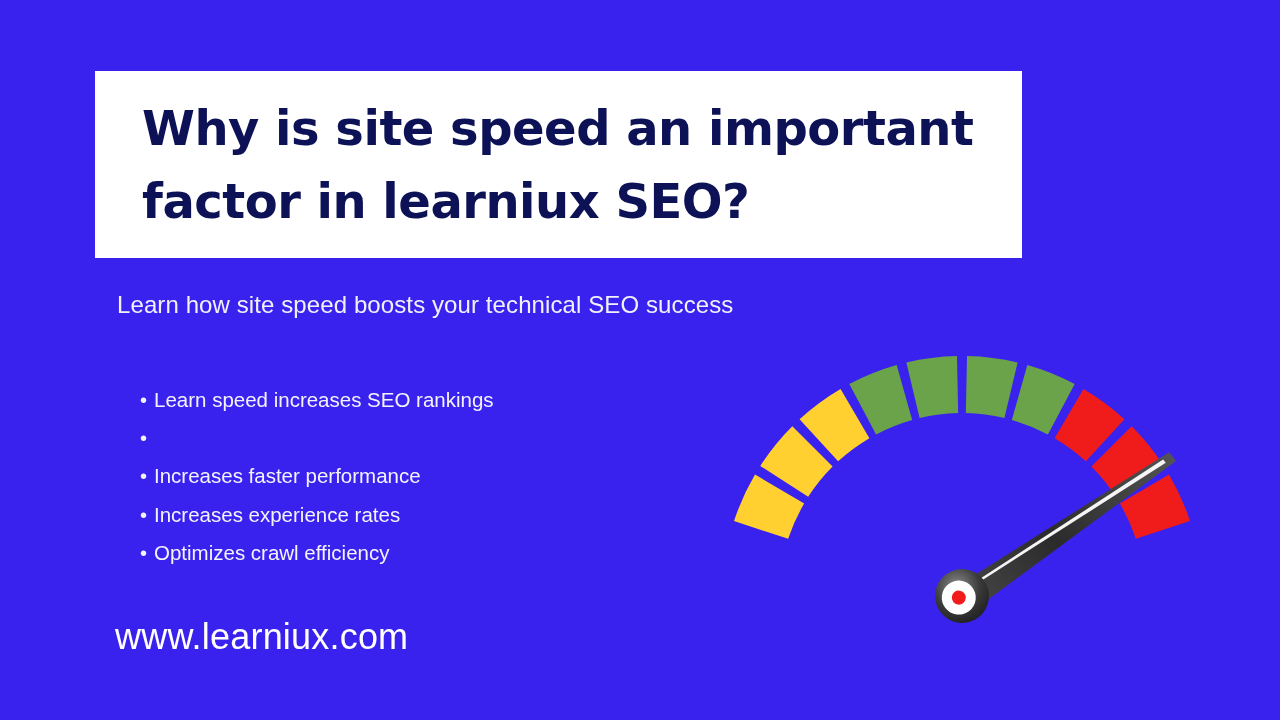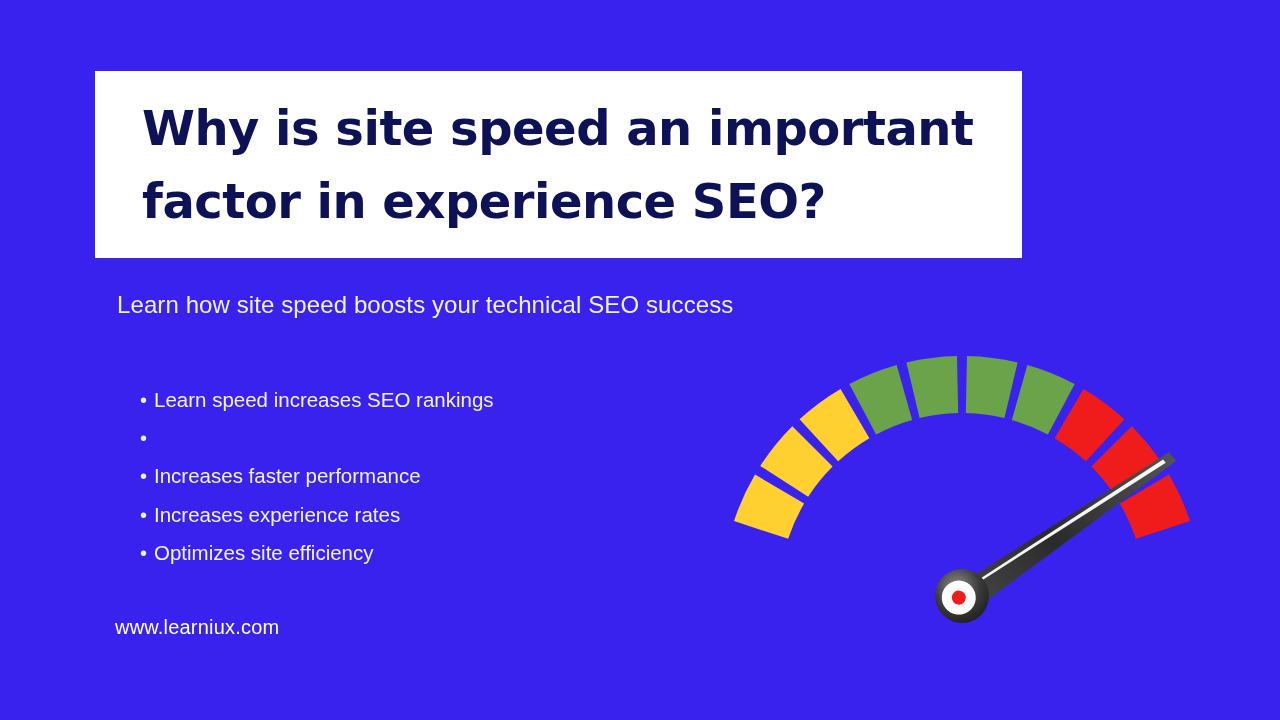--- a/index.html
+++ b/index.html
@@ -65,41 +65,41 @@
     font-size:20px;
     line-height:37.5px;
     color:#f4f3fc;
   }
 
   
   #url {
     position:absolute;
     left:115px; top:616px;
     color:#ffffff;
-    font-size:20px;
+    font-size:36px;
     letter-spacing:0.2px;
     white-space:nowrap;
   }
 
   
   #gauge {
     position:absolute;
     left:706px; top:352px;
     width:512px; height:292px;
   }
   #gauge svg { display:block; width:512px; height:292px; }
 </style>
 </head>
 <body>
 
 <div id="slide">
 
   <div id="title-card">
     <div class="headline">Why is site speed an important</div>
-    <div class="headline">factor in experience SEO?</div>
+    <div class="headline">factor in learniux SEO?</div>
   </div>
 
   <div id="subtitle">Learn how site speed boosts your technical SEO success</div>
 
   <ul id="bullets">
     <li>
       <span class="dot">•</span>
       <span>Learn speed increases SEO rankings</span>
     </li>
     <li>
@@ -108,21 +108,21 @@
     <li>
       <span class="dot">•</span>
       <span>Increases faster performance</span>
     </li>
     <li>
       <span class="dot">•</span>
       <span>Increases experience rates</span>
     </li>
     <li>
       <span class="dot">•</span>
-      <span>Optimizes site efficiency</span>
+      <span>Optimizes crawl efficiency</span>
     </li>
   </ul>
 
   <div id="url">www.learniux.com</div>
 
   <div id="gauge">
     <svg viewBox="0 0 512 292" xmlns="http://www.w3.org/2000/svg" aria-hidden="true">
       <defs>
         <linearGradient id="needleGrad" x1="0" y1="1" x2="1" y2="0">
           <stop offset="0%" stop-color="#4a4a4a"></stop>

